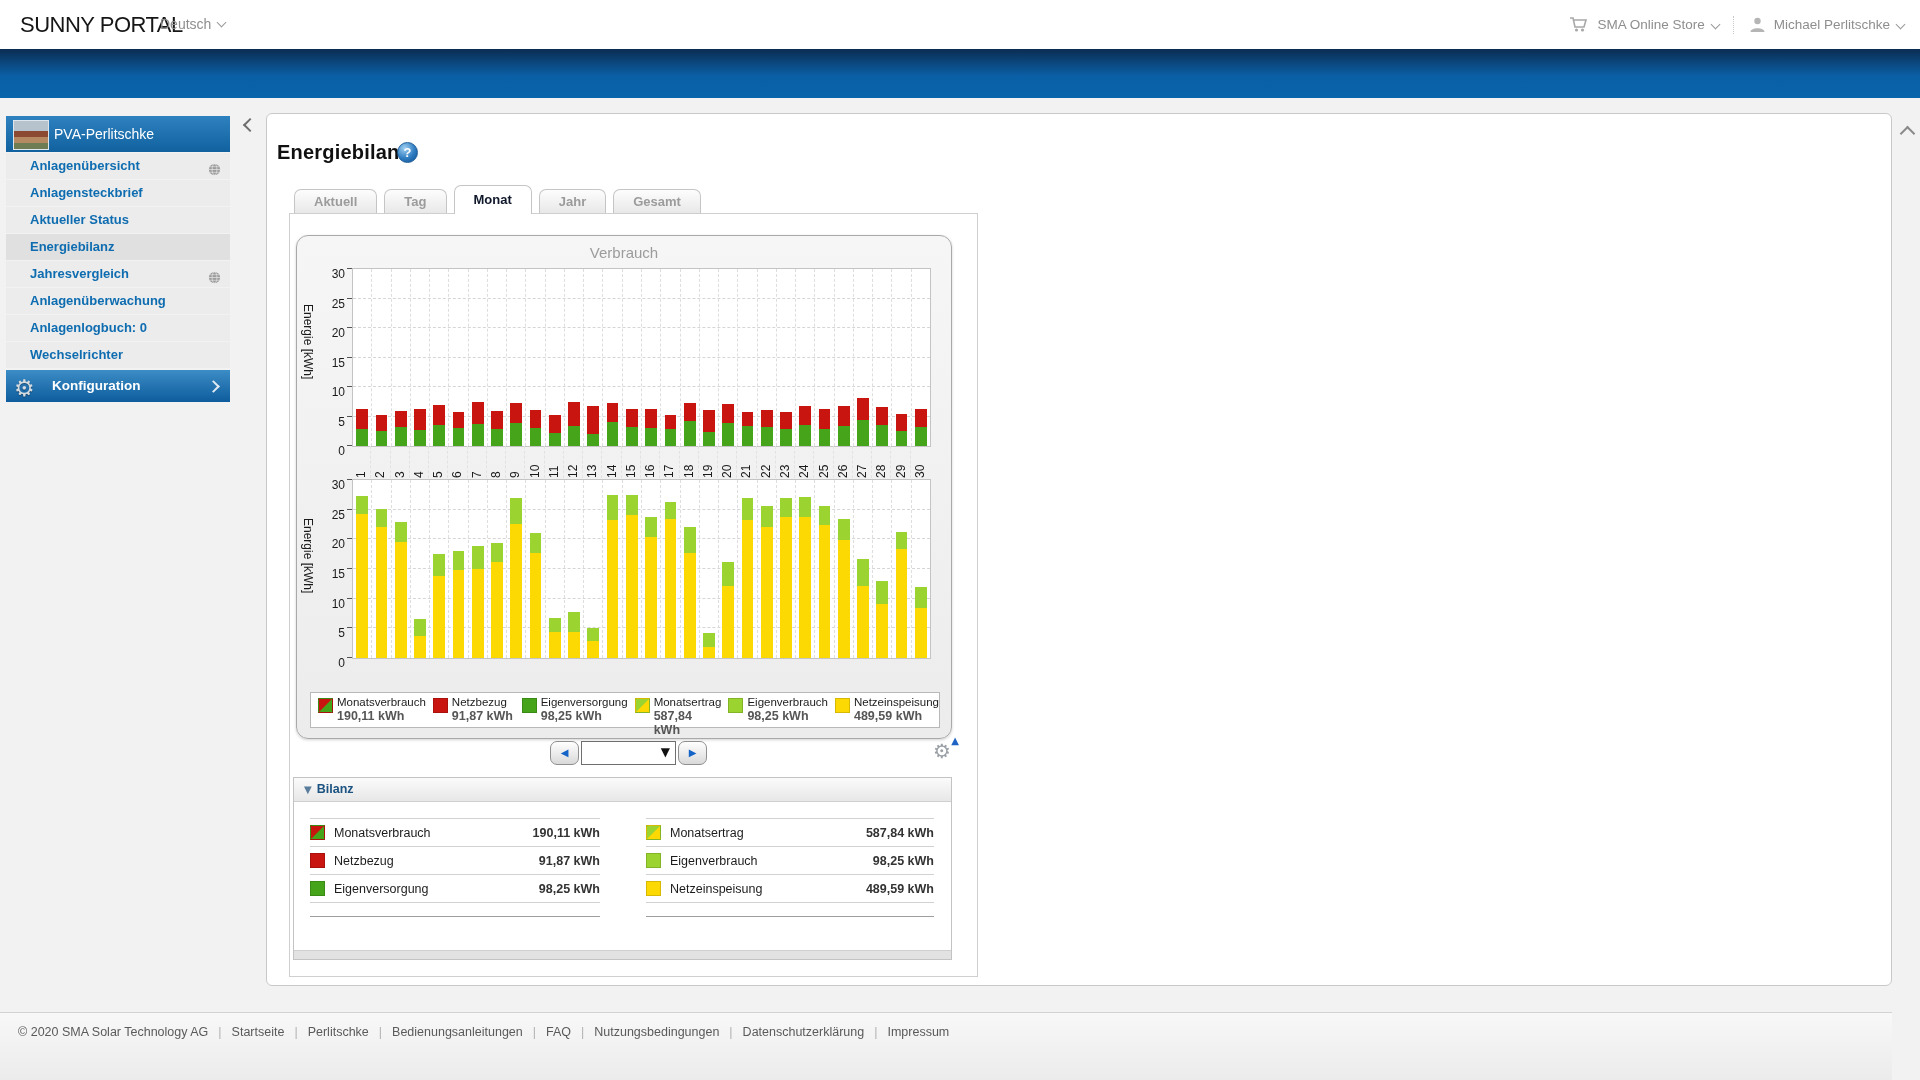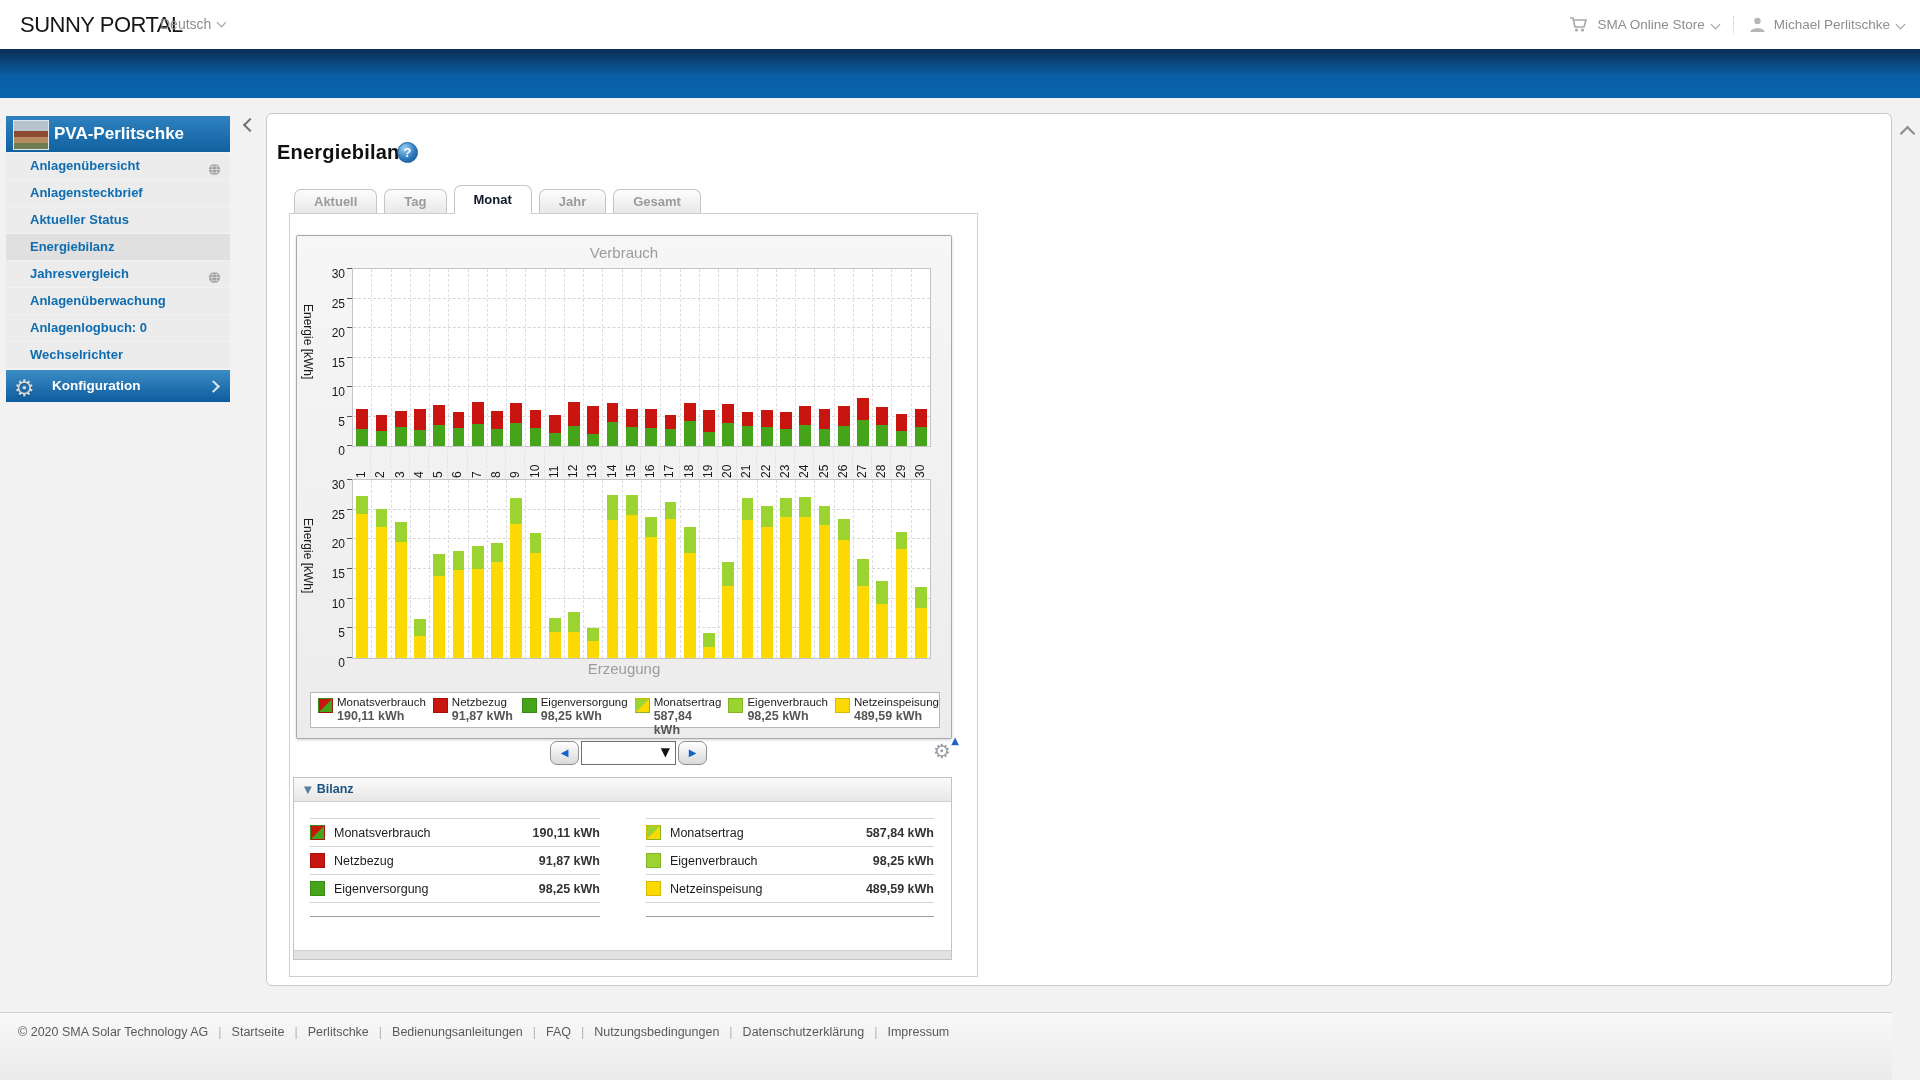--- a/index.html
+++ b/index.html
@@ -15,21 +15,21 @@
   .top-right .item{display:flex;align-items:center;cursor:pointer}
   .top-right .sep{width:1px;height:18px;border-left:1px dotted #c9c9c9;margin:0 14px}
   .icon-svg{margin-right:8px}
 
   
   .bluebar{position:absolute;top:49px;left:0;width:1920px;height:49px;
     background:linear-gradient(180deg,#0b2d52 0%,#0a5fa5 55%,#0965ab 100%)}
 
   
   .sidebar{position:absolute;left:6px;top:116px;width:224px}
-  .plant-head{position:relative;height:36px;background:linear-gradient(180deg,#2e82bf,#11619f);color:#fff;font-weight:bold;font-size:17px;line-height:36px;padding-left:48px;cursor:pointer}
+  .plant-head{position:relative;height:36px;background:linear-gradient(180deg,#2e82bf,#11619f);color:#fff;font-weight:normal;font-size:14px;line-height:36px;padding-left:48px;cursor:pointer}
   .plant-photo{position:absolute;left:7px;top:4px;width:34px;height:28px;border:1px solid #dfe7ee;
     background:linear-gradient(180deg,#b7c3cc 0 34%,#8d4a33 34% 58%,#b58a62 58% 78%,#6f7d55 78% 100%)}
   .menu-item{position:relative;height:26px;margin-top:1px;background:#ececec;color:#0e6cb0;font-weight:bold;font-size:13px;line-height:26px;padding-left:24px;cursor:pointer}
   .menu-item.active{background:#e0e0e0}
   .globe{position:absolute;right:9px;top:6px}
   .config{position:relative;height:32px;margin-top:2px;background:linear-gradient(180deg,#3c8cc6,#0e5c9d);color:#fff;font-weight:bold;font-size:13.5px;line-height:32px;padding-left:46px;cursor:pointer}
   .config .gear{position:absolute;left:8px;top:2px;font-size:23px;color:#d3dae0;font-family:"DejaVu Sans",sans-serif;text-shadow:0 1px 1px rgba(0,0,0,.35)}
   .config .arrow{position:absolute;right:12px;top:12px;width:7px;height:7px;border-right:2px solid #dfe9f2;border-top:2px solid #dfe9f2;transform:rotate(45deg)}
 
   
@@ -47,21 +47,21 @@
   
   .tabs{position:absolute;left:27px;top:71px;height:29px;display:flex;align-items:flex-end}
   .tab{height:24px;line-height:24px;padding:0 19px;margin-right:7px;font-size:13px;font-weight:bold;color:#9b9b9b;
     background:linear-gradient(180deg,#fdfdfd,#e7e7e7);border:1px solid #c5c5c5;border-bottom:none;border-radius:7px 7px 0 0;cursor:pointer}
   .tab.active{height:28px;line-height:28px;background:#fff;color:#0f172a;position:relative;z-index:3}
 
   .panel{position:absolute;left:22px;top:99px;width:687px;height:762px;background:#fff;border:1px solid #cfcfcf}
 
   
   .chart-card{position:absolute;left:6px;top:21px;width:654px;height:502px;background:linear-gradient(180deg,#f6f6f6,#ececec);
-    border:1px solid #a9a9a9;border-radius:2px;box-shadow:0 1px 3px rgba(0,0,0,.18)}
+    border:1px solid #a9a9a9;border-radius:12px;box-shadow:0 1px 3px rgba(0,0,0,.18)}
   .ctitle{position:absolute;left:0;width:100%;text-align:center;font-size:15px;color:#9c9c9c}
   .ctitle.top{top:8px}
   .ctitle.bottom{top:424px}
   .plot{position:absolute;left:55px;width:577px;background:#fff;border:1px solid #c4c4c4}
   #plot1{top:32px;height:177px}
   #plot2{top:243px;height:178px}
   .hgrid{position:absolute;left:0;right:0;border-top:1px dashed #d6d6d6}
   .slots{position:absolute;inset:0;display:flex}
   .slot{flex:1;position:relative}
   .slot + .slot{border-left:1px dashed #dedede}
@@ -702,21 +702,20 @@
               </div>
               <div class="slot">
                 <div class="bar">
                   <div class="seg" style="height: 28%; background: rgb(253, 217, 3);"></div>
                   <div class="seg" style="height: 12%; background: rgb(155, 212, 48);"></div>
                 </div>
               </div>
             </div>
           </div>
         <div class="ylab" id="ylab2">Energie [kWh]</div>
-        <div class="ctitle bottom">Erzeugung</div>
         <div class="legend" id="legend">
             <div class="lg-item">
               <span class="lg-icon" style="background: linear-gradient(135deg, rgb(201, 21, 15) 49%, rgb(69, 164, 26) 51%); border: 1px solid rgba(0, 0, 0, 0.15);"></span>
               <div class="lg-name">Monatsverbrauch</div>
               <div class="lg-val">190,11 kWh</div>
             </div>
             <div class="lg-item">
               <span class="lg-icon" style="background: rgb(201, 21, 15); border: 1px solid rgba(0, 0, 0, 0.15);"></span>
               <div class="lg-name">Netzbezug</div>
               <div class="lg-val">91,87 kWh</div>

